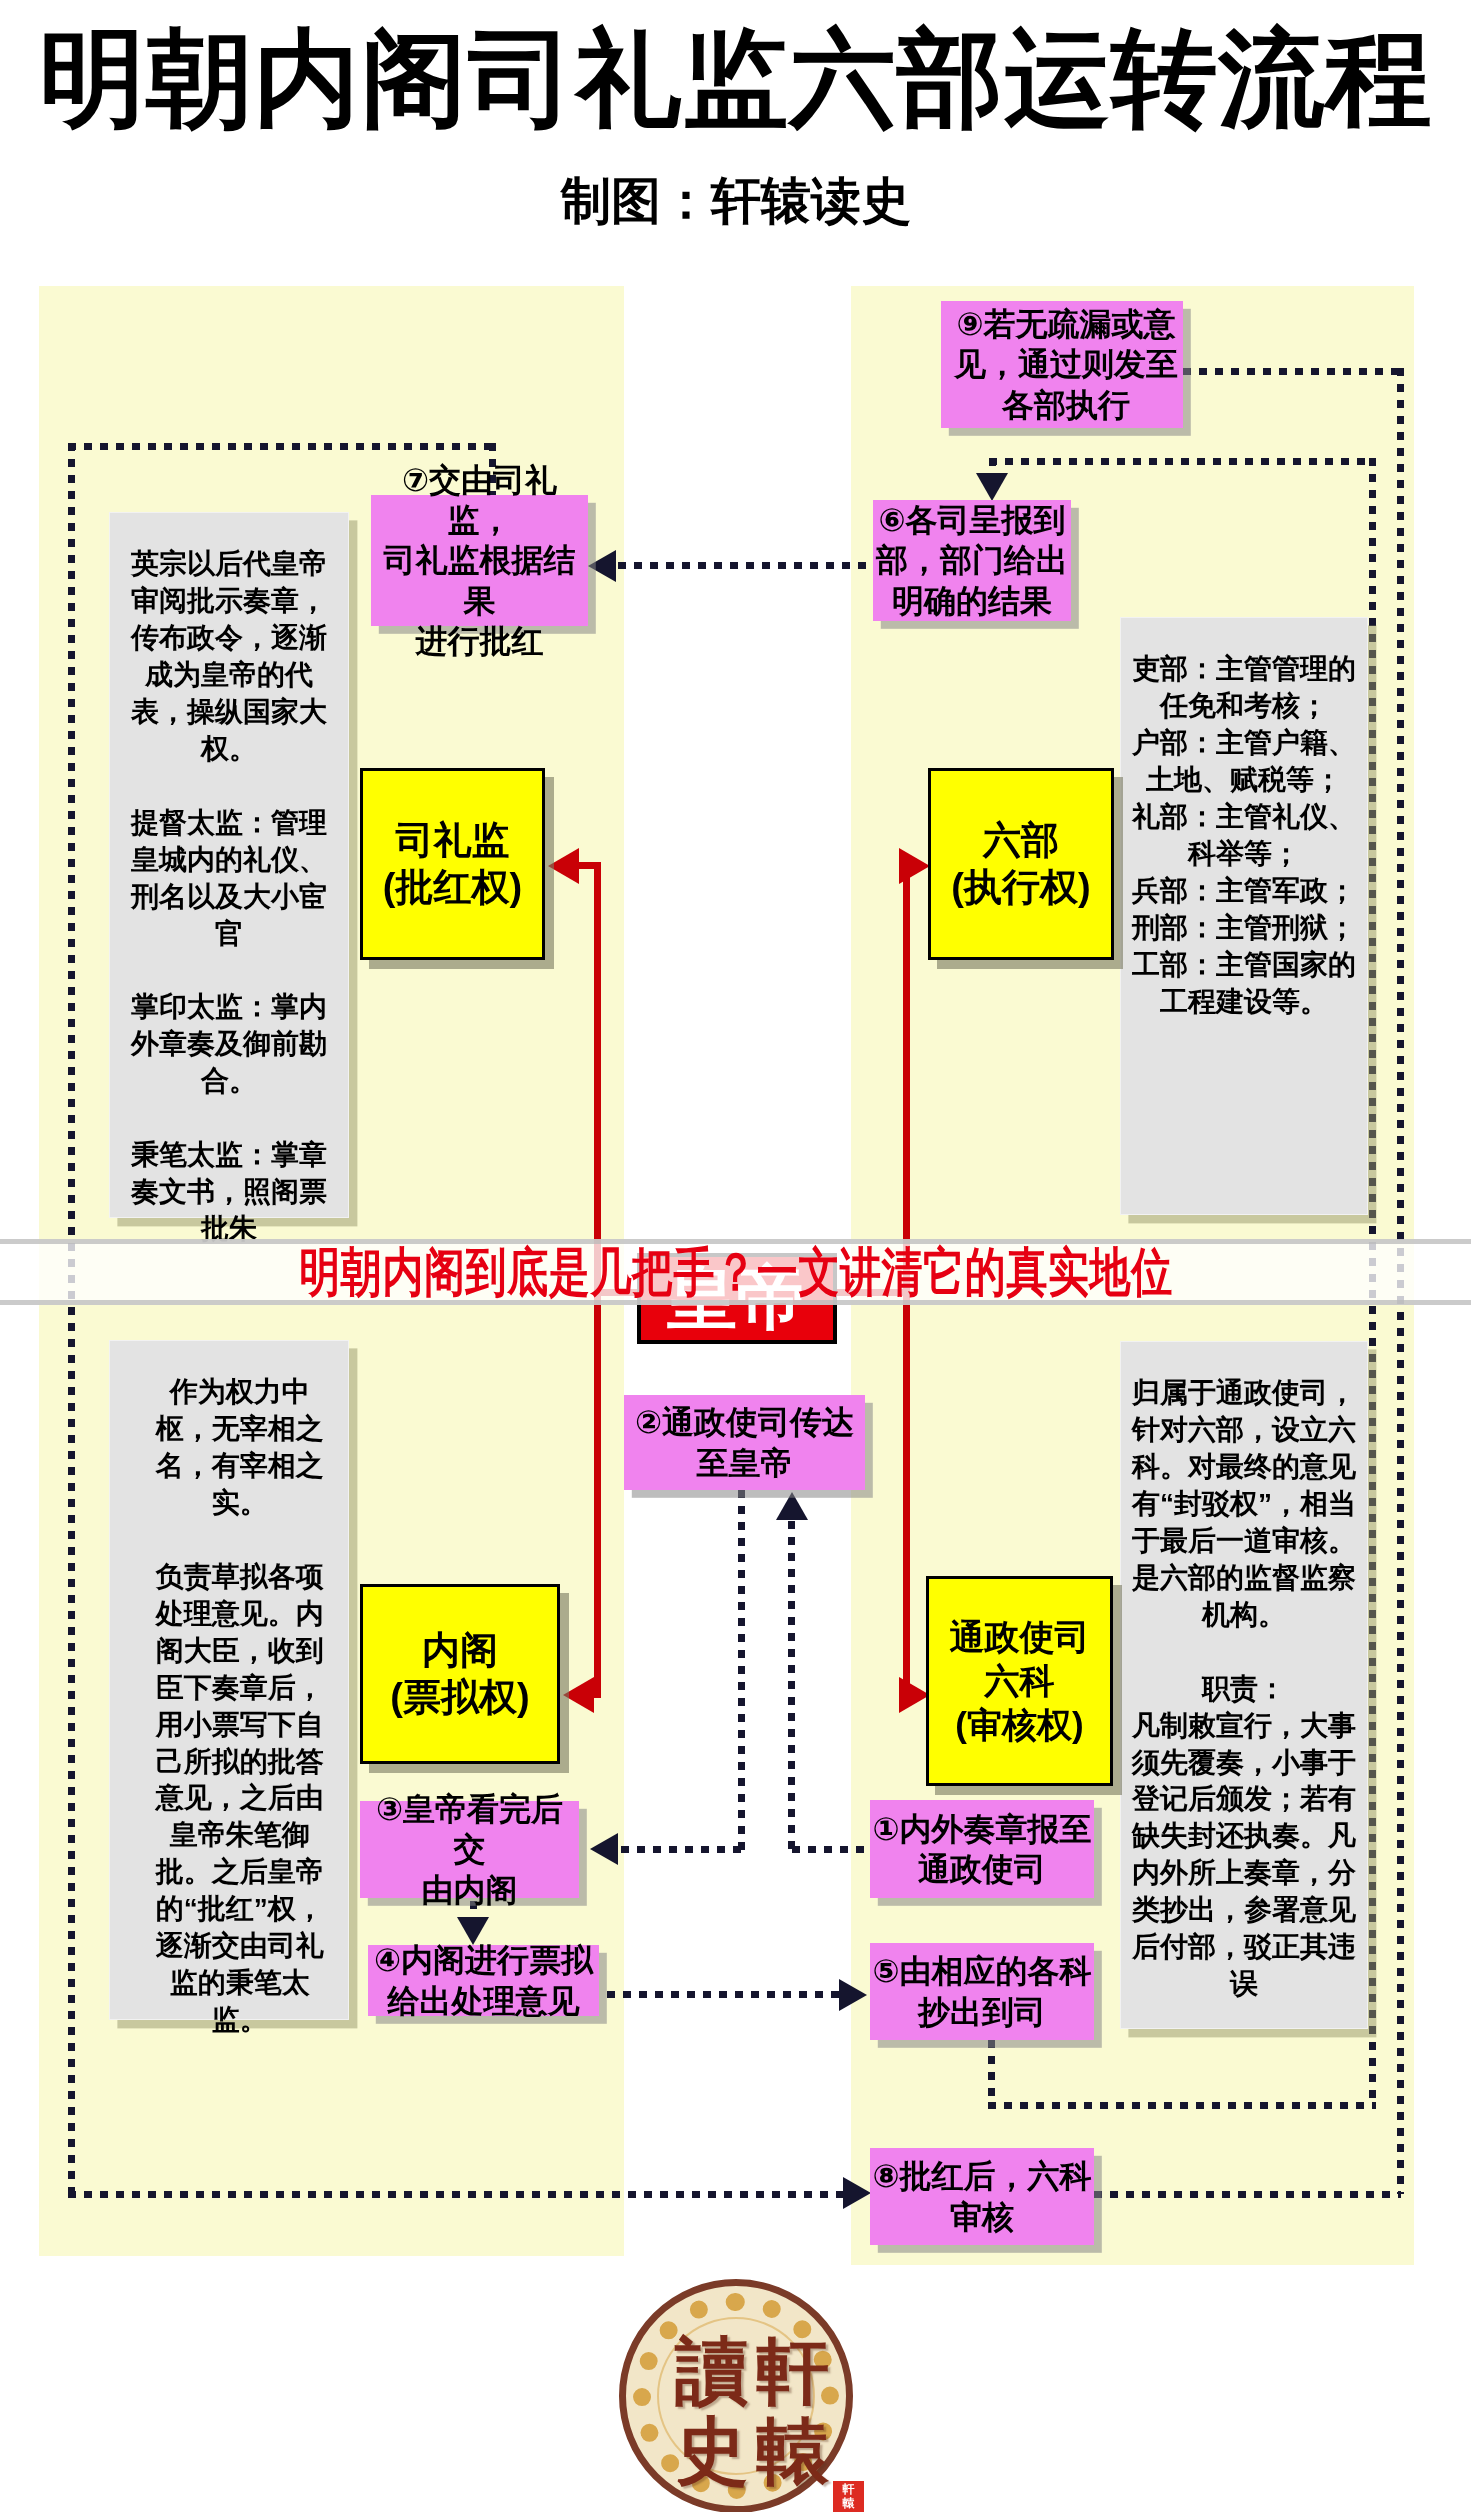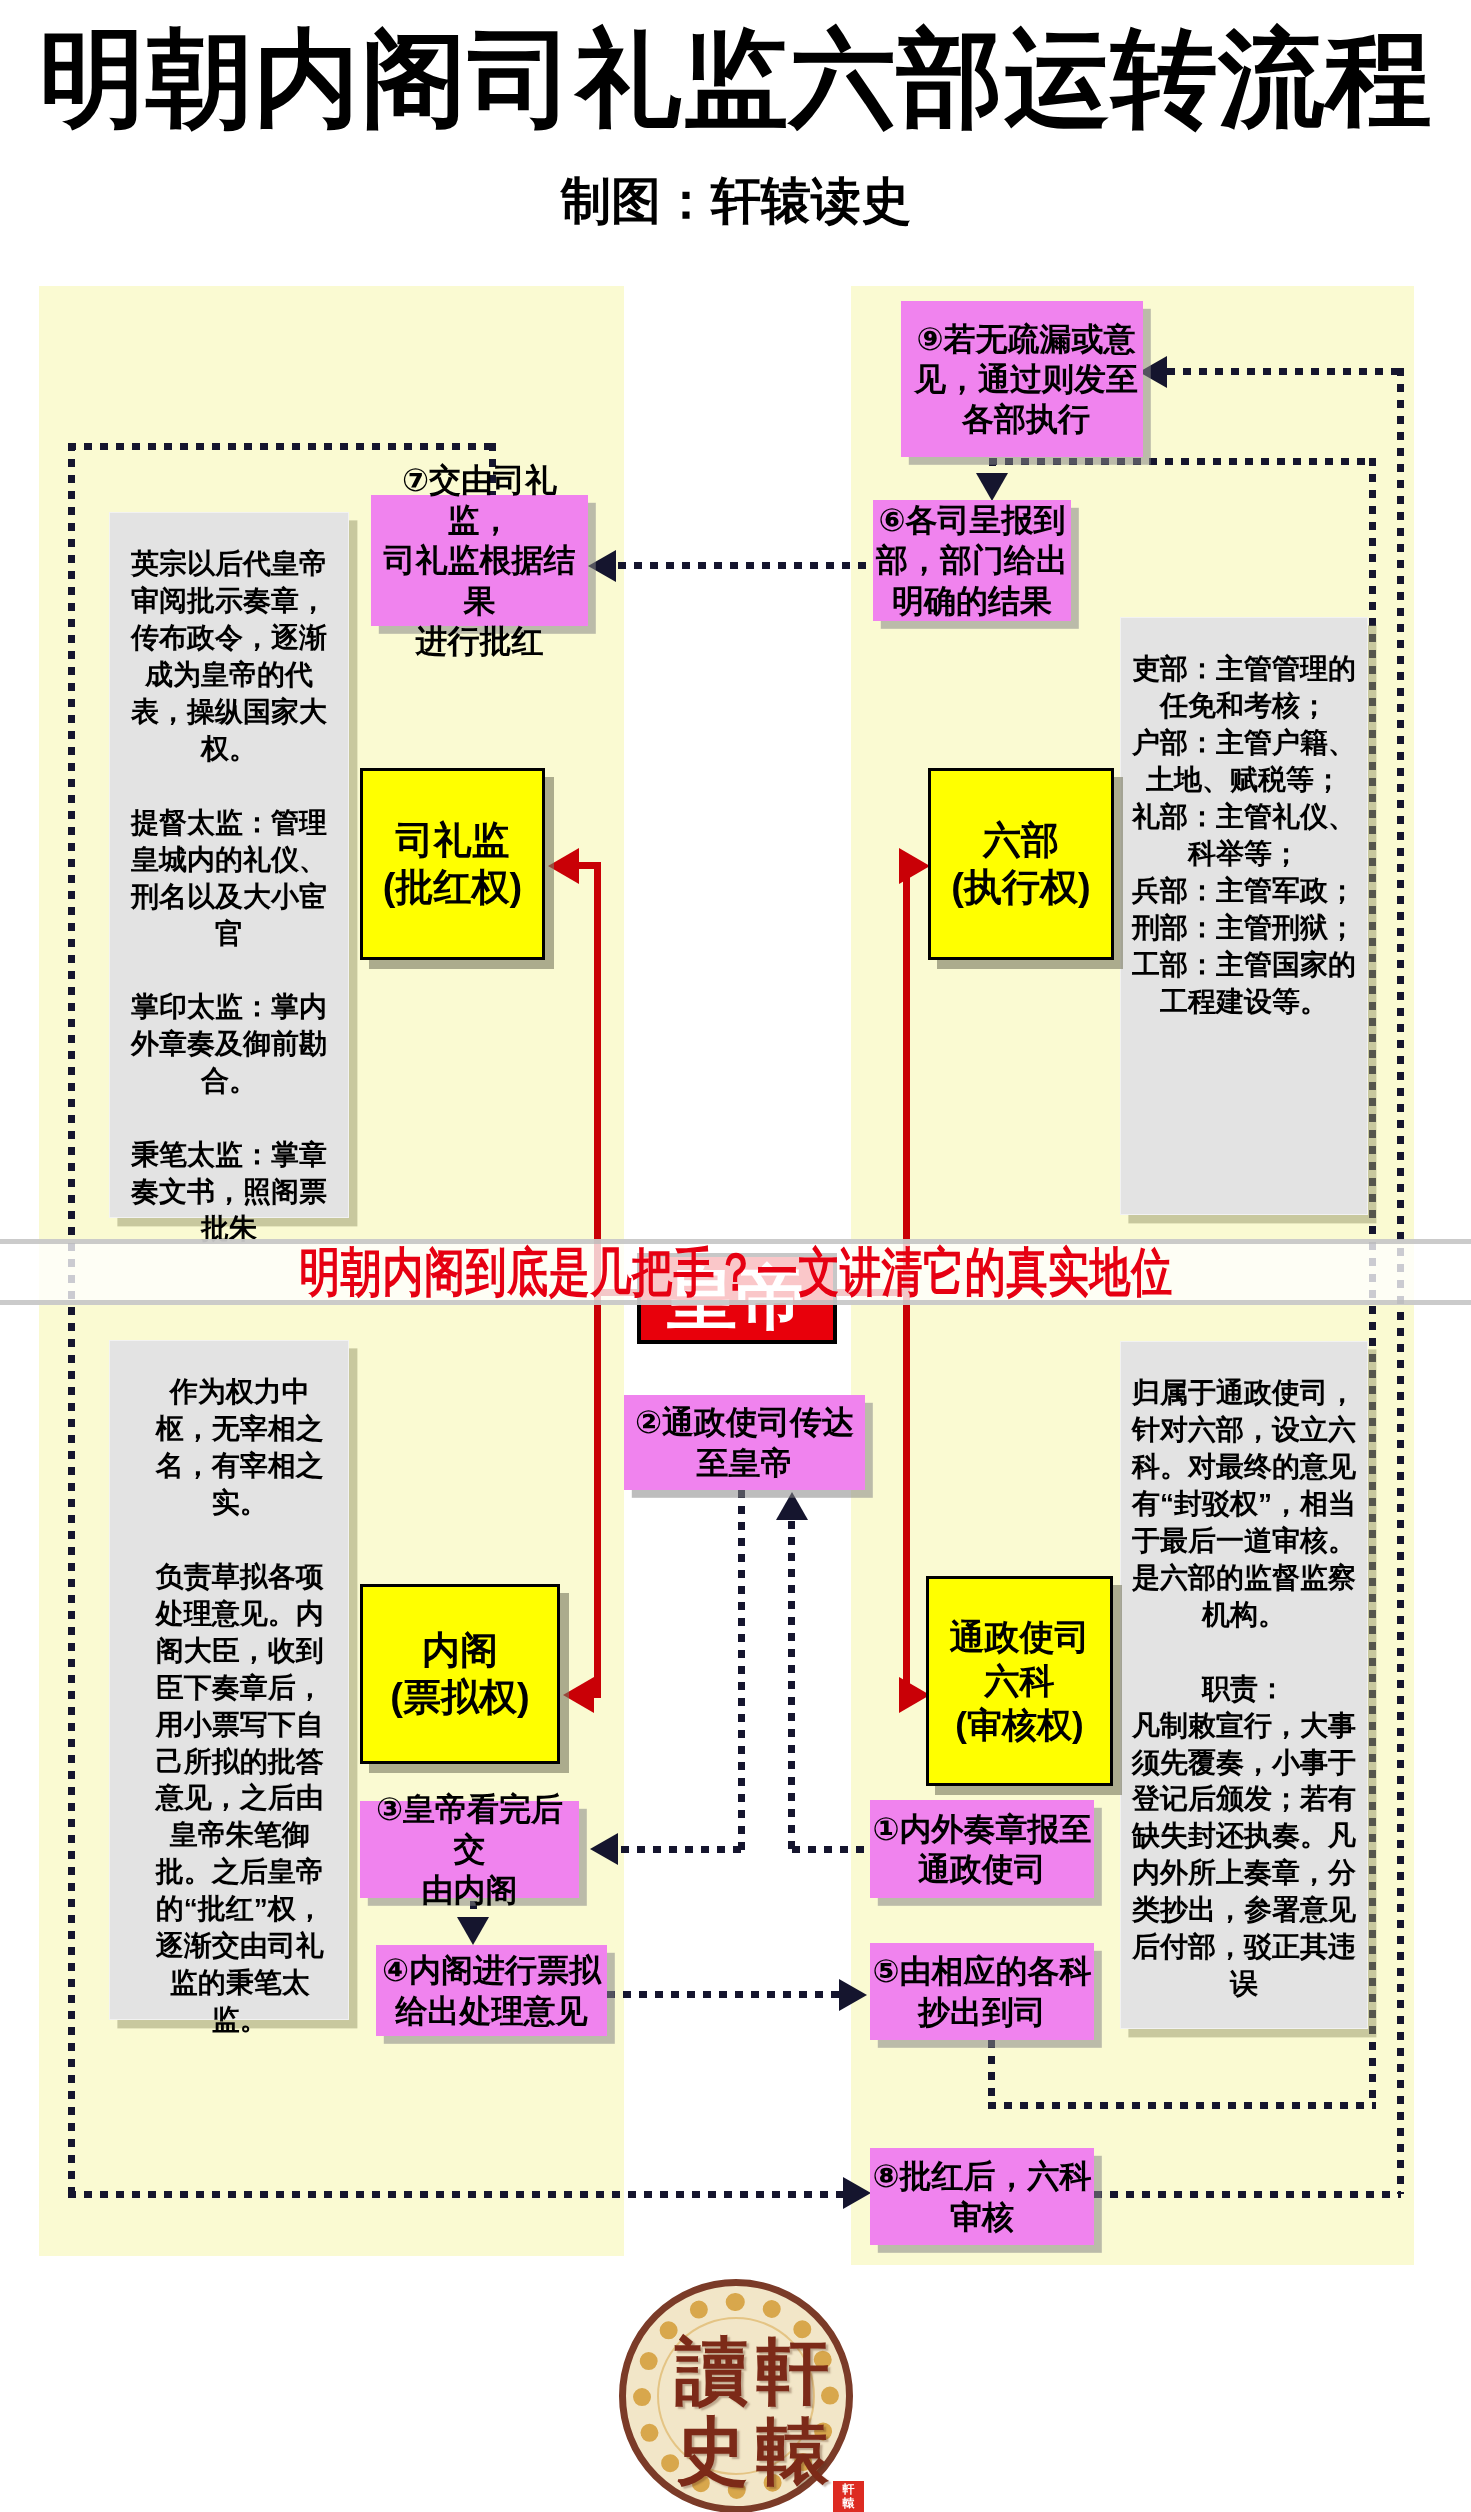--- a/index.html
+++ b/index.html
@@ -139,34 +139,34 @@
   <div class="org" style="left:928px;top:768px;width:186px;height:192px;">六部
 (执行权)</div>
   <div class="org" style="left:360px;top:1584px;width:200px;height:180px;">内阁
 (票拟权)</div>
   <div class="org" style="left:926px;top:1576px;width:187px;height:210px;font-size:35px;">通政使司
 六科
 (审核权)</div>
 
   <div class="emperor">皇帝</div>
 
-  <div class="pink" style="left:901px;top:301px;width:242px;height:156px;padding-left:8px;">⑨若无疏漏或意
+  <div class="pink" style="left:941px;top:301px;width:242px;height:127px;padding-left:8px;">⑨若无疏漏或意
 见，通过则发至
 各部执行</div>
   <div class="pink" style="left:371px;top:495px;width:217px;height:131px;">⑦交由司礼监，
 司礼监根据结果
 进行批红</div>
   <div class="pink" style="left:873px;top:500px;width:198px;height:121px;">⑥各司呈报到
 部，部门给出
 明确的结果</div>
   <div class="pink" style="left:624px;top:1395px;width:241px;height:95px;">②通政使司传达
 至皇帝</div>
   <div class="pink" style="left:360px;top:1801px;width:219px;height:97px;">③皇帝看完后交
 由内阁</div>
-  <div class="pink" style="left:376px;top:1945px;width:231px;height:91px;">④内阁进行票拟
+  <div class="pink" style="left:368px;top:1945px;width:231px;height:71px;">④内阁进行票拟
 给出处理意见</div>
   <div class="pink" style="left:870px;top:1800px;width:224px;height:98px;">①内外奏章报至
 通政使司</div>
   <div class="pink" style="left:870px;top:1943px;width:224px;height:97px;">⑤由相应的各科
 抄出到司</div>
   <div class="pink" style="left:870px;top:2148px;width:224px;height:97px;">⑧批红后，六科
 审核</div>
 
   <div class="banner">
     <span>明朝内阁到底是几把手？一文讲清它的真实地位</span>

